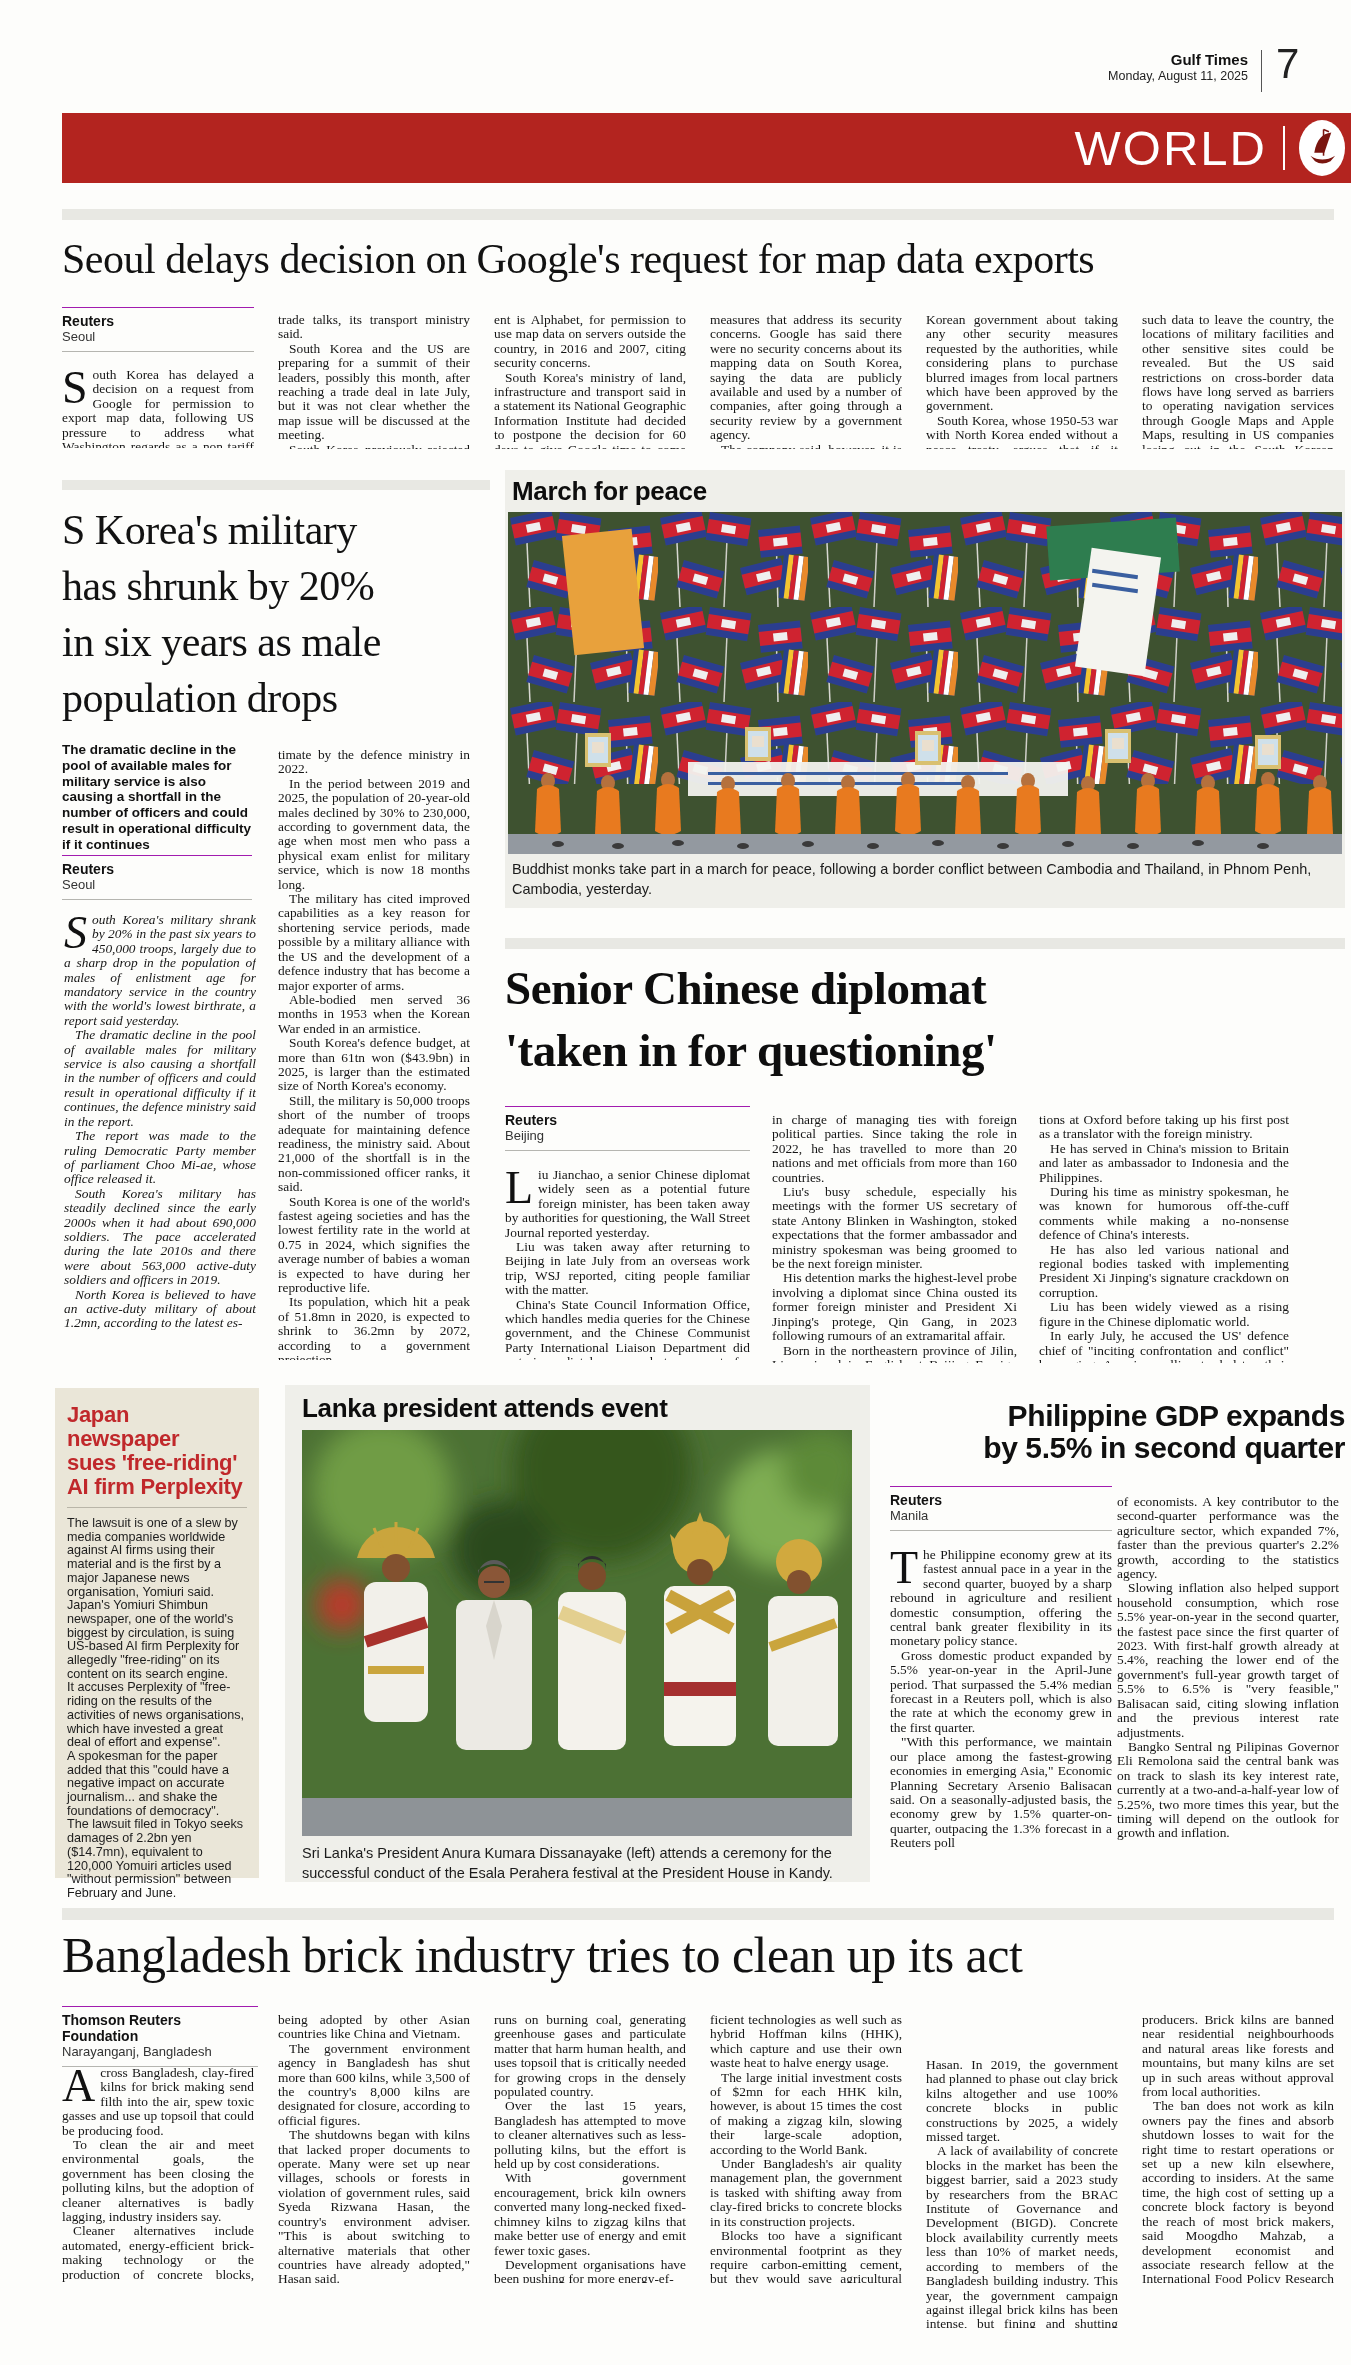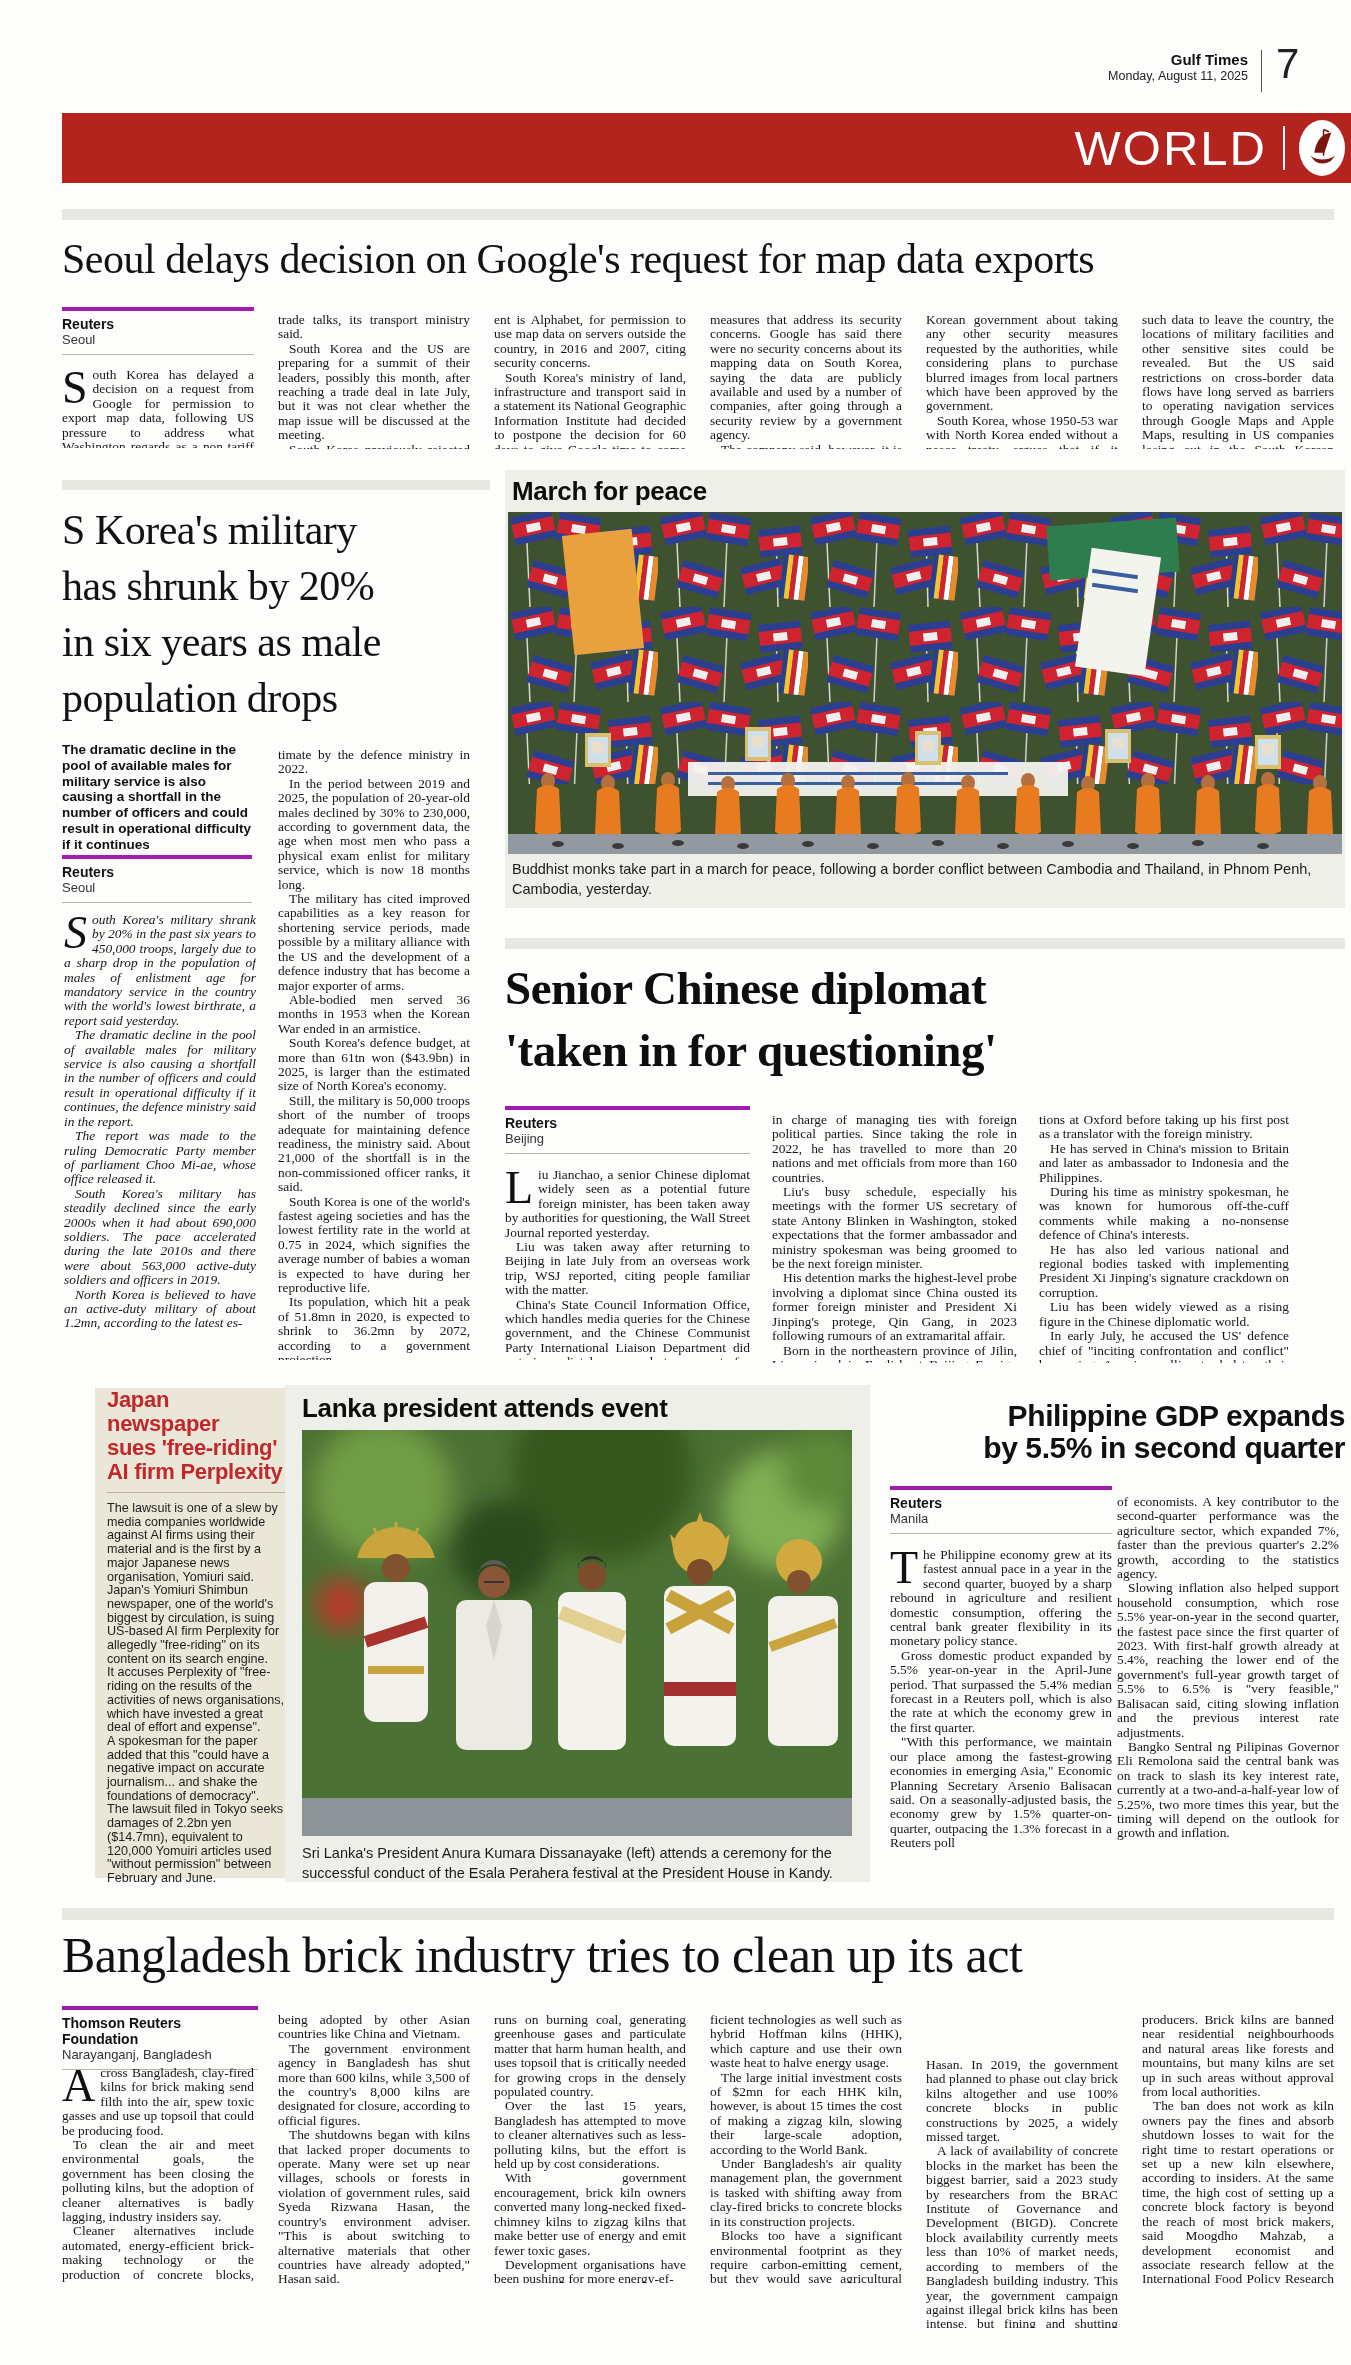--- a/index.html
+++ b/index.html
@@ -18,39 +18,39 @@
   .banner .sep{width:2px;height:44px;background:#fff;margin:0 14px 0 16px;}
   .banner .oval{width:46px;height:56px;background:#fff;border-radius:50%;display:flex;align-items:center;justify-content:center;}
   
   .grayrule{background:#e8e8e3;}
   
   .ser-head{font-family:"Liberation Serif",serif;font-weight:400;color:#121212;letter-spacing:-0.5px;}
   .ser-head-bold{font-family:"Liberation Serif",serif;font-weight:700;color:#0e0e0e;letter-spacing:-0.5px;}
   .sans-head{font-family:"Liberation Sans",sans-serif;font-weight:700;color:#101010;letter-spacing:-0.4px;text-align:right;}
   .hline{display:block;}
   
-  .byline{border-top:4px solid #a21caf;border-bottom:1px solid #b5b5b0;padding:5px 0 7px;}
+  .byline{border-top:1px solid #a21caf;border-bottom:1px solid #b5b5b0;padding:5px 0 7px;}
   .byline .agency{font-weight:700;font-size:14px;color:#111;line-height:16px;}
   .byline .place{font-size:13px;color:#333;line-height:15px;}
   
   .body-col{font-family:"Liberation Serif",serif;font-size:13.4px;line-height:14.4px;
             text-align:justify;color:#151515;overflow:hidden;}
   .body-col p{margin:0;text-indent:11px;}
   .body-col p:first-child{text-indent:0;}
   .dropcap p:first-child::first-letter{float:left;font-size:46px;line-height:36px;
             padding:2px 5px 0 0;font-family:"Liberation Serif",serif;color:#111;}
   
   .standfirst{font-family:"Liberation Sans",sans-serif;font-weight:700;font-size:13.5px;
               line-height:15.8px;color:#111;}
   
   .photoblock{background:#efefea;}
   .blocktitle{font-family:"Liberation Sans",sans-serif;font-weight:700;font-size:26px;color:#0d0d0d;letter-spacing:-0.3px;}
   .caption{font-family:"Liberation Sans",sans-serif;font-size:14.5px;line-height:20px;color:#1b1b1b;}
   
-  .sidebox{background:#eae6d8;padding:0 12px;box-sizing:border-box;margin-left:40px;}
+  .sidebox{background:#eae6d8;padding:15px 12px;box-sizing:border-box;}
   .side-head{font-family:"Liberation Sans",sans-serif;font-weight:700;font-size:22px;line-height:24px;
              color:#c0282b;letter-spacing:-0.3px;}
   .side-rule{height:1px;background:#b9b5a8;margin:8px 0 9px;}
   .side-body{font-family:"Liberation Sans",sans-serif;font-size:12.6px;line-height:13.7px;color:#1d1d1d;}
   .side-body p{margin:0;}
 </style>
 </head>
 <body>
 
 <div id="page">

